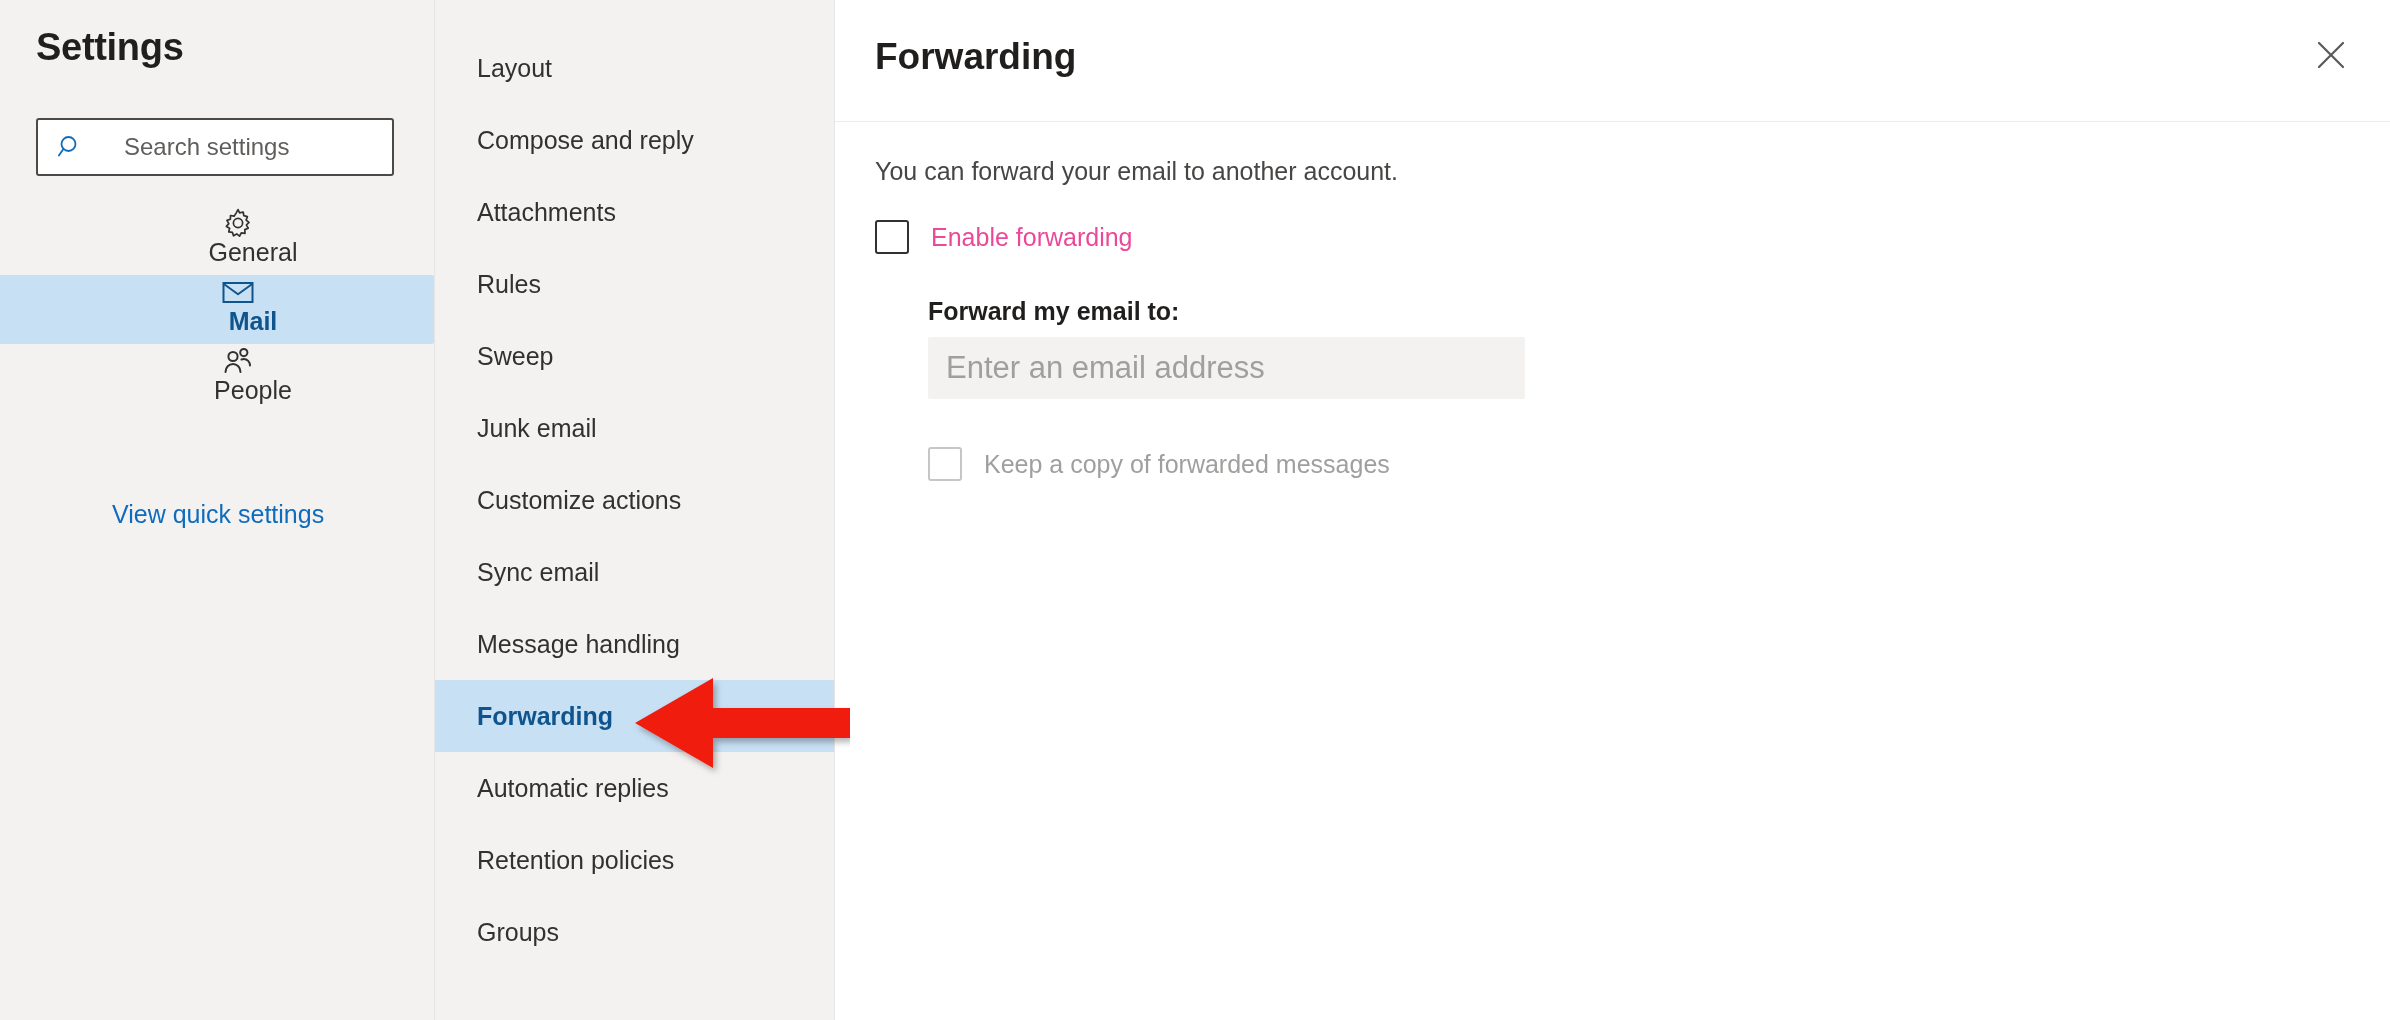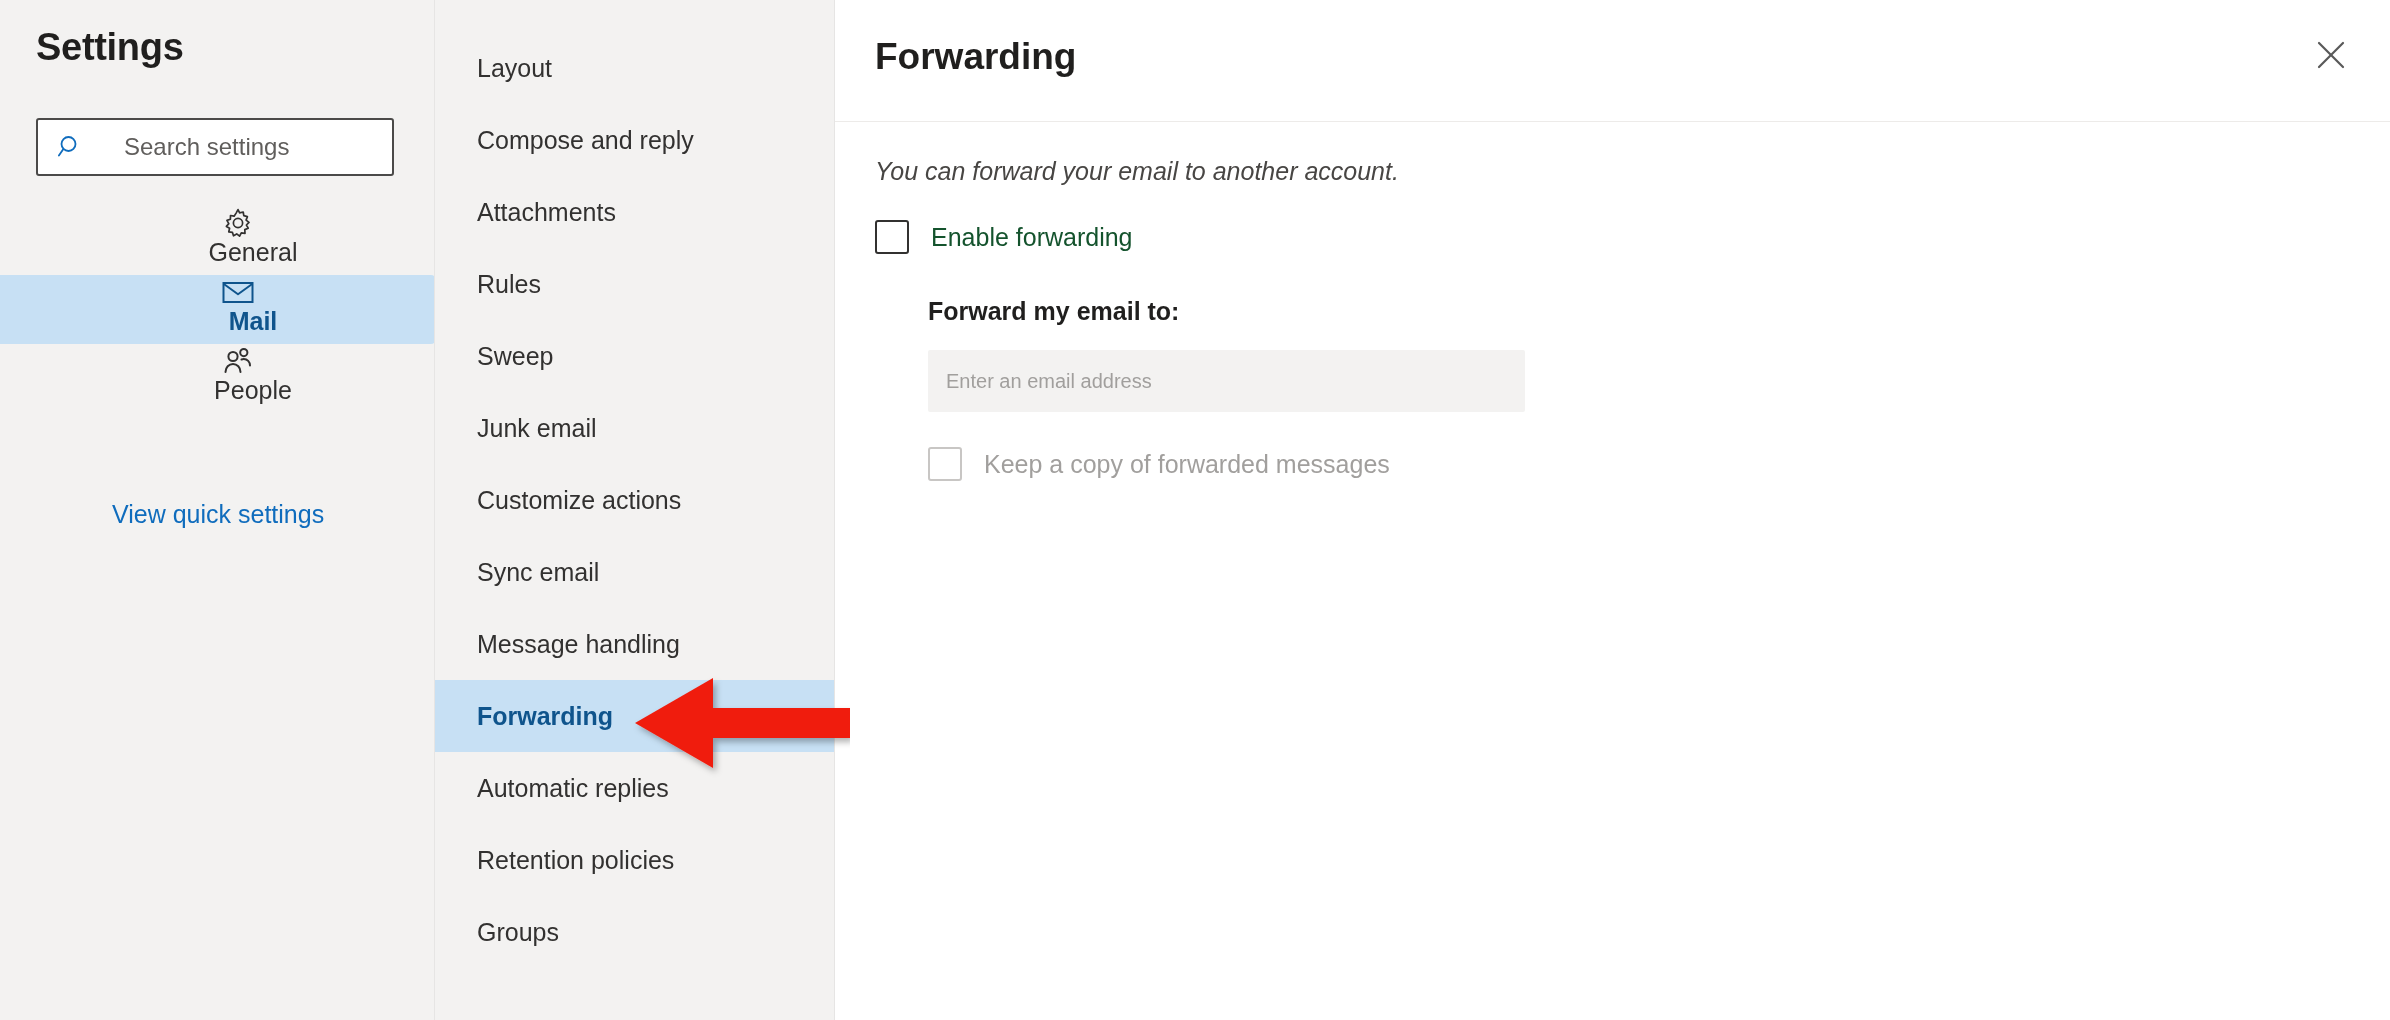--- a/index.html
+++ b/index.html
@@ -177,64 +177,63 @@
   }
   .close-icon { width: 30px; height: 30px; display: block; }
 
   .content-body { position: relative; padding: 0; }
   .desc {
     position: absolute;
     left: 40px;
     top: 35px;
     font-size: 25px;
     color: #484644;
-    font-style: italic;
   }
   .cb-row {
     position: absolute;
     display: flex;
     align-items: center;
   }
   .cb-enable { left: 40px; top: 98px; }
   .checkbox {
     width: 34px; height: 34px;
     border: 2px solid #323130;
     border-radius: 3px;
     background: #ffffff;
     flex: 0 0 34px;
     cursor: pointer;
   }
   .checkbox.disabled { border-color: #c8c6c4; }
   .cb-label {
     margin-left: 22px;
     font-size: 25px;
-    color: #14532d;
+    color: #ec4899;
   }
   .cb-label.disabled { color: #a19f9d; }
 
   .field-label {
     position: absolute;
     left: 93px;
     top: 175px;
     font-size: 25px;
     font-weight: 700;
     color: #201f1e;
   }
   .email-input {
     position: absolute;
     left: 93px;
-    top: 228px;
+    top: 215px;
     width: 597px;
     height: 62px;
     background: #f3f2f1;
     border: none;
     outline: none;
     border-radius: 2px;
     font-family: "Liberation Sans", sans-serif;
-    font-size: 20px;
+    font-size: 31px;
     color: #323130;
     padding: 5px 18px;
   }
   .email-input::placeholder { color: #a19f9d; opacity: 1; }
   .cb-keep { left: 93px; top: 325px; }
 
   
   .arrow-annotation {
     position: absolute;
     left: 620px;

